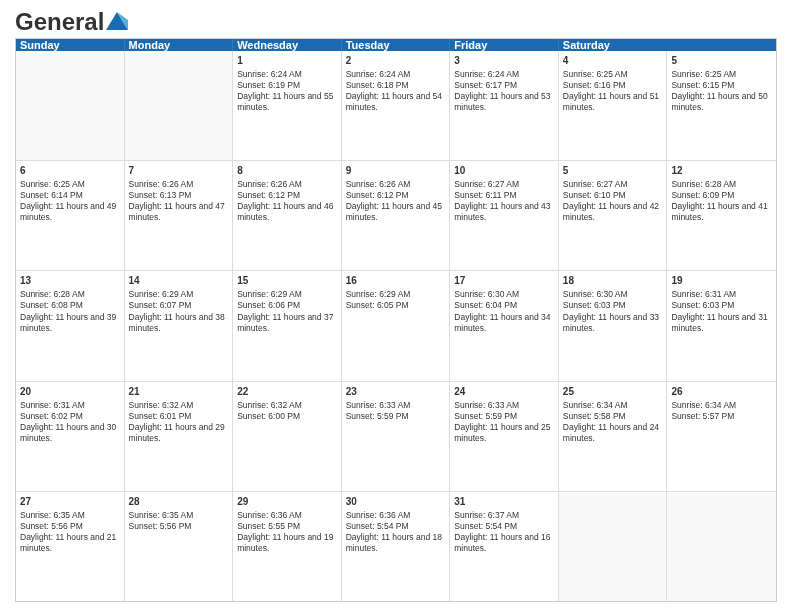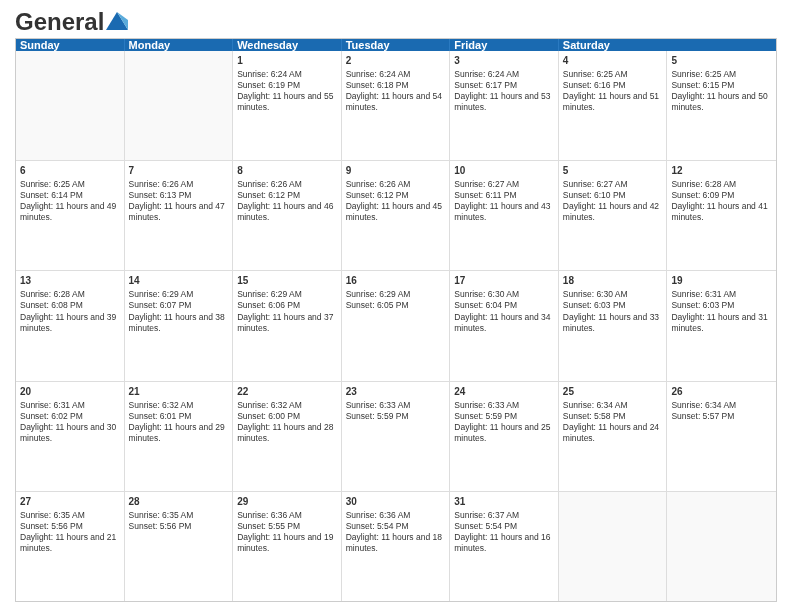--- a/index.html
+++ b/index.html
@@ -265,21 +265,20 @@
           <div class="cal-cell">
             <span class="day-num">21</span>
             <span class="info-line">Sunrise: 6:32 AM</span>
             <span class="info-line">Sunset: 6:01 PM</span>
             <span class="info-line">Daylight: 11 hours and 29 minutes.</span>
           </div>
           <div class="cal-cell">
             <span class="day-num">22</span>
             <span class="info-line">Sunrise: 6:32 AM</span>
             <span class="info-line">Sunset: 6:00 PM</span>
-            <span class="info-line">Daylight: 11 hours and 28 minutes.</span>
           </div>
           <div class="cal-cell">
             <span class="day-num">23</span>
             <span class="info-line">Sunrise: 6:33 AM</span>
             <span class="info-line">Sunset: 5:59 PM</span>
           </div>
           <div class="cal-cell">
             <span class="day-num">24</span>
             <span class="info-line">Sunrise: 6:33 AM</span>
             <span class="info-line">Sunset: 5:59 PM</span>

